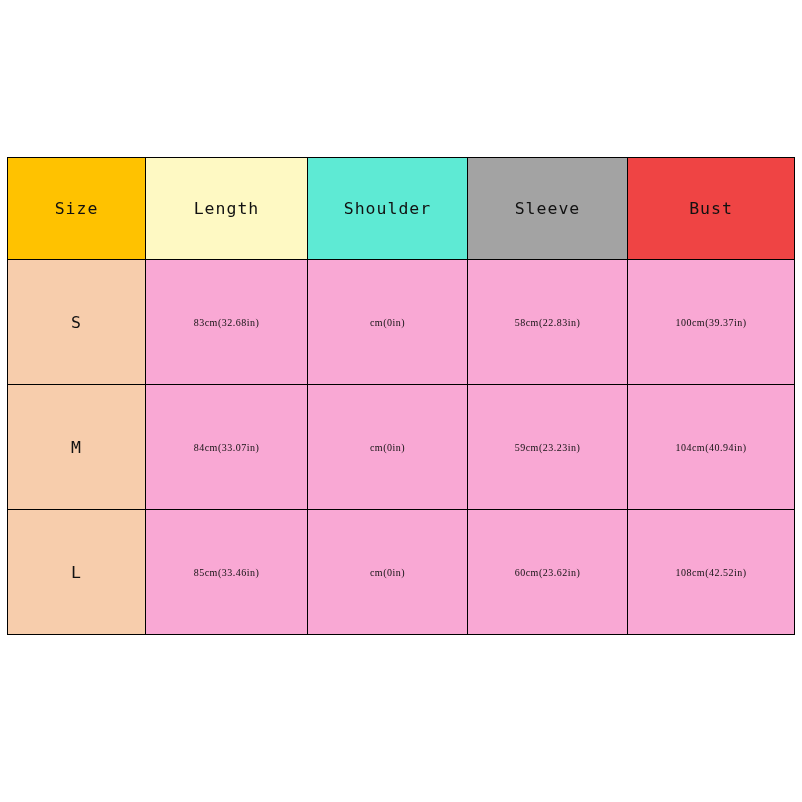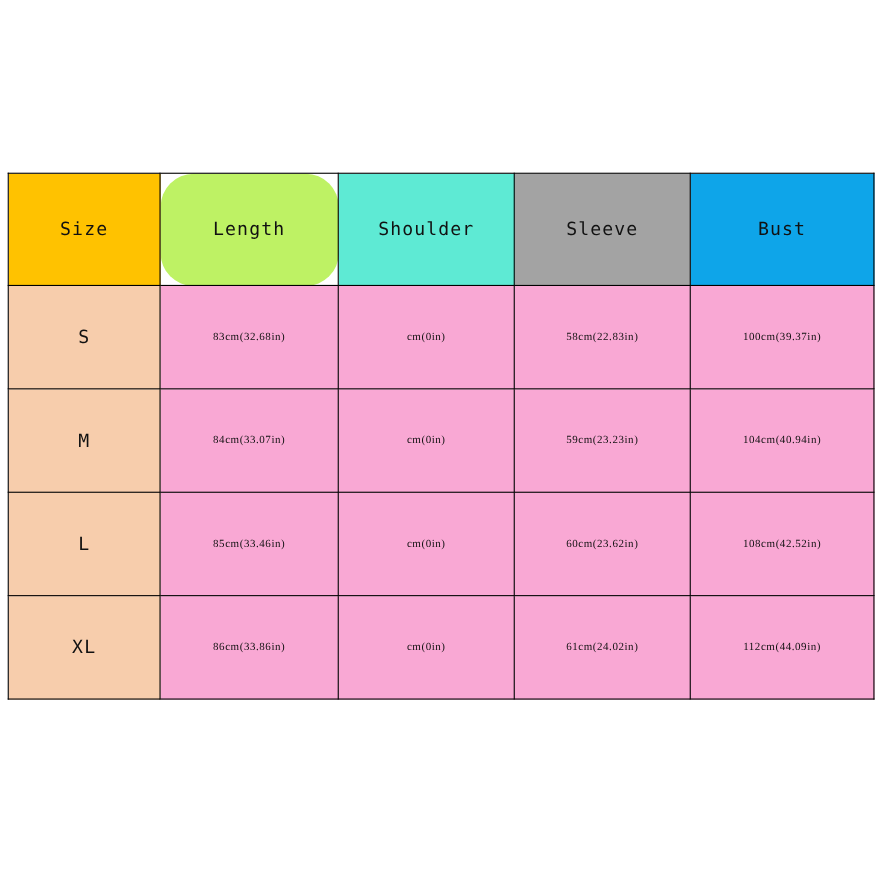--- a/index.html
+++ b/index.html
@@ -49,24 +49,24 @@
 
   thead tr { height: 102px; margin-top: 24px; }
   tbody tr { height: 94px; }
 
   th {
     font-size: 16.5px;
     letter-spacing: 1px;
   }
 
   th.h-size     { background: #ffc200; }
-  th.h-length   { background: #bef264; border-radius: 30px; }
+  th.h-length   { background: #fef9c3; }
   th.h-shoulder { background: #5eead4; }
   th.h-sleeve   { background: #a3a3a3; }
-  th.h-bust     { background: #0ea5e9; }
+  th.h-bust     { background: #ef4444; }
 
   td.cell-size {
     background: #f7cdac;
     font-size: 16.5px;
     letter-spacing: 1px;
   }
 
   td.cell-value {
     background: #f9a8d4;
     font-size: 10px;
@@ -110,22 +110,15 @@
         <td class="cell-value">59cm(23.23in)</td>
         <td class="cell-value">104cm(40.94in)</td>
       </tr>
       <tr>
         <td class="cell-size">L</td>
         <td class="cell-value">85cm(33.46in)</td>
         <td class="cell-value">cm(0in)</td>
         <td class="cell-value">60cm(23.62in)</td>
         <td class="cell-value">108cm(42.52in)</td>
       </tr>
-      <tr>
-        <td class="cell-size">XL</td>
-        <td class="cell-value">86cm(33.86in)</td>
-        <td class="cell-value">cm(0in)</td>
-        <td class="cell-value">61cm(24.02in)</td>
-        <td class="cell-value">112cm(44.09in)</td>
-      </tr>
     </tbody>
   </table>
 </div>
 
 </body></html>

